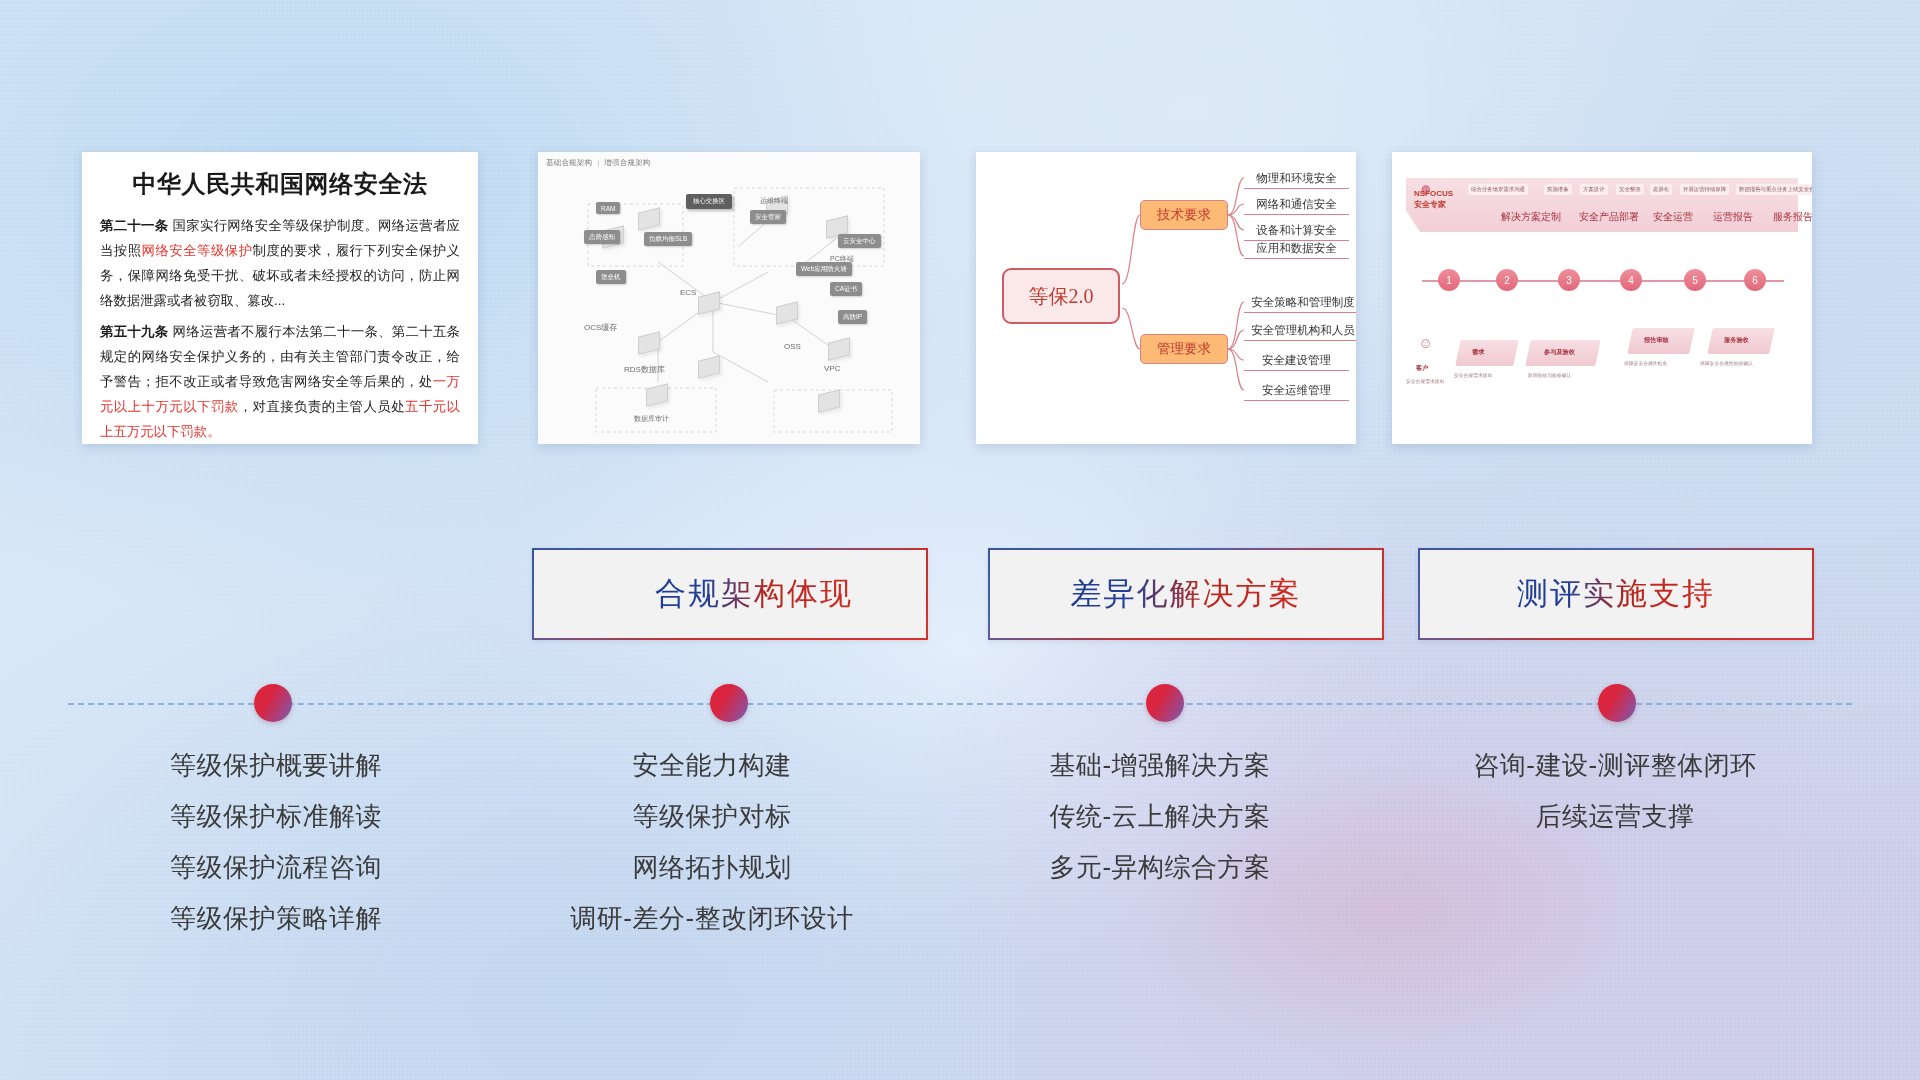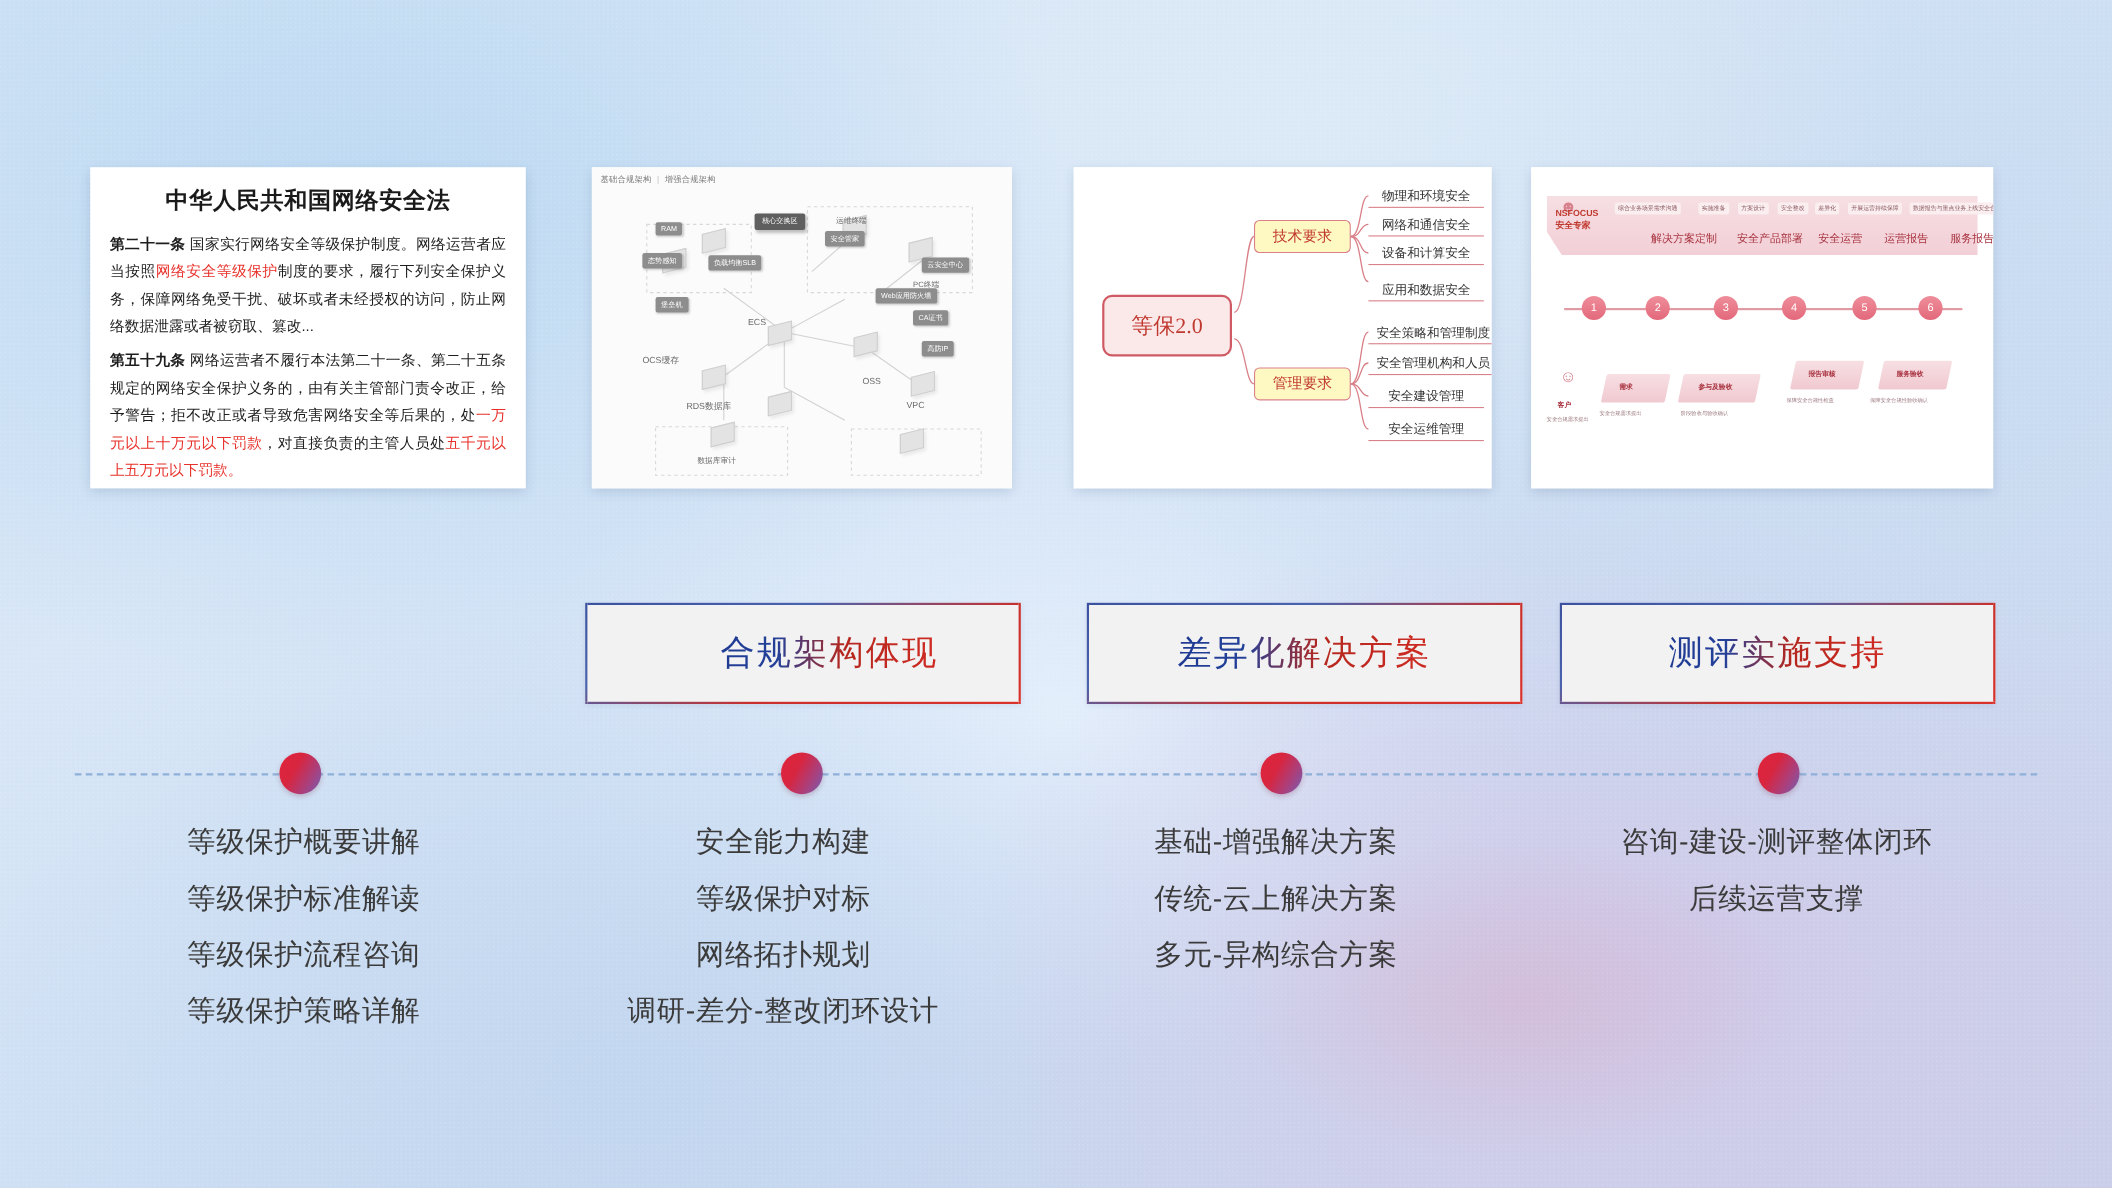--- a/index.html
+++ b/index.html
@@ -43,21 +43,21 @@
     overflow: hidden;
   }
   .card.c1 { left: 82px;   width: 396px; height: 292px; }
   .card.c2 { left: 538px;  width: 382px; height: 292px; }
   .card.c3 { left: 976px;  width: 380px; height: 292px; }
   .card.c4 { left: 1392px; width: 420px; height: 292px; }
 
   
   .law { padding: 16px 18px 10px 18px; }
   .law-title {
-    text-align: center; font-size: 21px; font-weight: bold; color: #1a1a1a;
+    text-align: center; font-size: 24px; font-weight: bold; color: #1a1a1a;
     letter-spacing: .6px; margin-bottom: 13px;
   }
   .law-p {
     font-size: 13.4px; line-height: 25px; color: #1d1d1d; text-align: justify;
     margin-bottom: 6px;
   }
   .law-p b { font-weight: bold; }
   .law-p .r { color: #e8312a; }
 
   
@@ -86,21 +86,21 @@
   
   .mind { position: absolute; inset: 0; background:#fff; }
   .mm-root {
     position:absolute; left:26px; top:116px; width:118px; height:56px;
     border:2.5px solid #cf5a63; background:#fbe9ea; border-radius:9px;
     display:flex; align-items:center; justify-content:center;
     color:#c0392f; font-size:20px; font-family:"Liberation Serif", serif;
   }
   .mm-mid {
     position:absolute; width:88px; height:30px;
-    border:1.4px solid #d98189; background:#fef9c3; border-radius:5px;
+    border:1.4px solid #d98189; background:#fdba74; border-radius:5px;
     display:flex; align-items:center; justify-content:center;
     color:#c0392f; font-size:13.5px;
   }
   .mm-mid.m1 { left:164px; top:48px; }
   .mm-mid.m2 { left:164px; top:182px; }
   .mm-leaf {
     position:absolute; left:268px; width:105px; height:21px;
     border-bottom:1.4px solid #d98189;
     display:flex; align-items:center; justify-content:center;
     color:#333; font-size:11.5px; white-space:nowrap;
@@ -287,21 +287,21 @@
         </svg>
 
         <div class="mm-root">等保2.0</div>
 
         <div class="mm-mid m1">技术要求</div>
         <div class="mm-mid m2">管理要求</div>
 
         <div class="mm-leaf" style="top:16px;">物理和环境安全</div>
         <div class="mm-leaf" style="top:42px;">网络和通信安全</div>
         <div class="mm-leaf" style="top:68px;">设备和计算安全</div>
-        <div class="mm-leaf" style="top:101px;">应用和数据安全</div>
+        <div class="mm-leaf" style="top:86px;">应用和数据安全</div>
 
         <div class="mm-leaf" style="top:140px; width:118px;">安全策略和管理制度</div>
         <div class="mm-leaf" style="top:168px; width:118px;">安全管理机构和人员</div>
         <div class="mm-leaf" style="top:198px;">安全建设管理</div>
         <div class="mm-leaf" style="top:228px;">安全运维管理</div>
       </div>
     </div>
 
     <div class="card c4">
       <div class="nsf">

